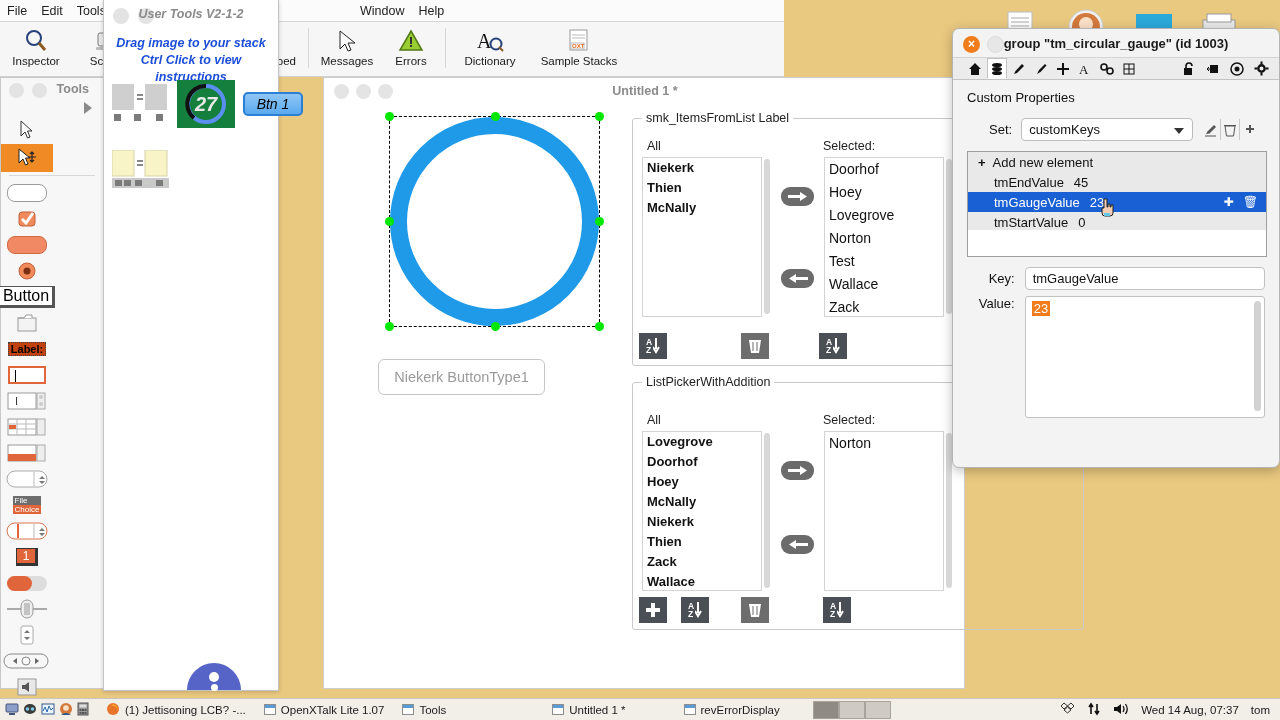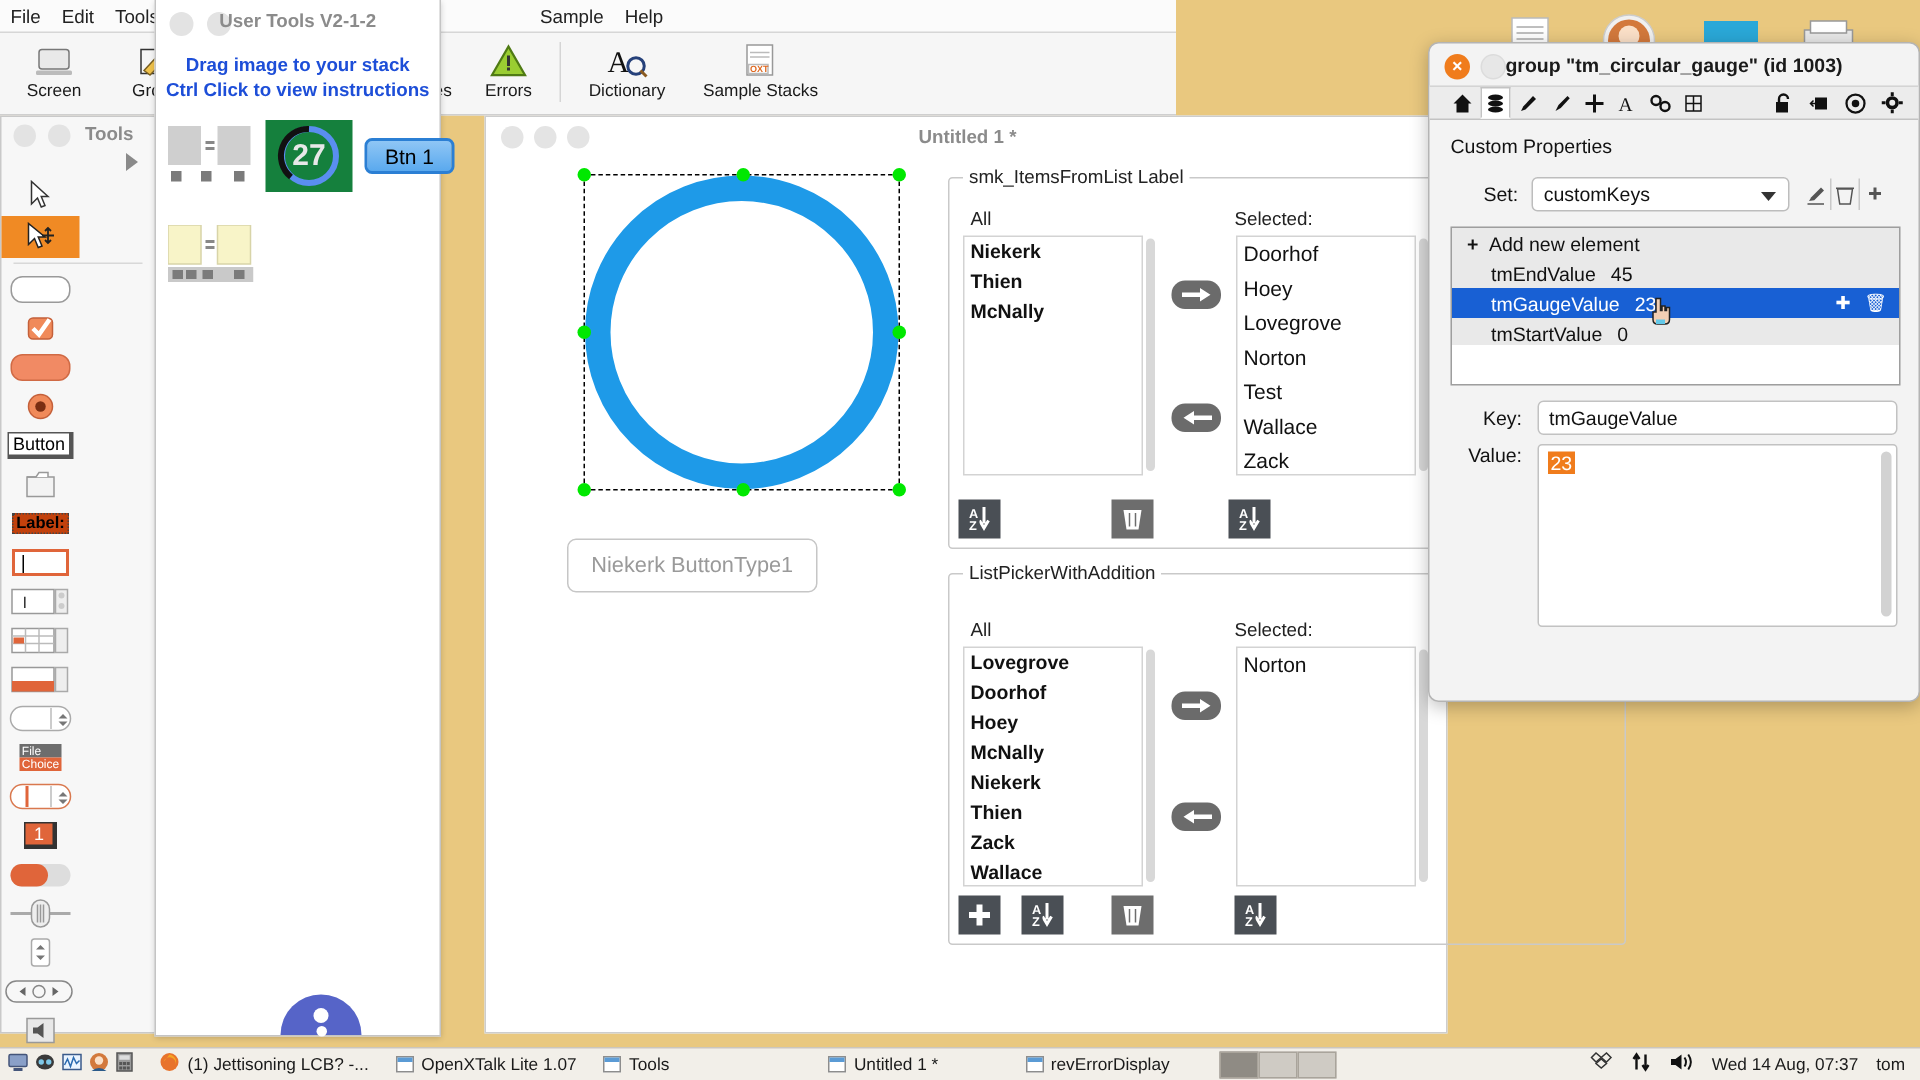--- a/index.html
+++ b/index.html
@@ -96,23 +96,24 @@
   }
   .sqbtn {
     position: absolute; width: 28px; height: 26px; background: #6d6d6d;
     display: flex; align-items: center; justify-content: center;
   }
   .sqbtn.dark { background: #4a4f55; }
   .az { color: #fff; font-size: 8.5px; font-weight: bold; line-height: 8px; text-align: left; }
 
   
   .usertools {
-    position: absolute; left: 103px; top: 0; width: 191px; height: 691px;
+    position: absolute; left: 103px; top: 0; width: 176px; height: 691px;
     background: #fff; border: 1px solid #c4c4c4; border-top: none;
     box-shadow: 0 1px 4px rgba(0,0,0,.18);
+    font-style: italic;
   }
   .ut-titlebar { position: relative; height: 30px; }
   .ut-title {
     position: absolute; left: 0; right: 0; top: 7px; text-align: center;
     font-size: 12.5px; font-weight: bold; color: #8b8b8b;
   }
   .ut-dots { position: absolute; left: 9px; top: 8px; display: flex; gap: 9px; }
   .ut-dot { width: 16px; height: 16px; border-radius: 50%; background: #e3e3e3; }
   .ut-instr { text-align: center; font-size: 12.5px; font-weight: bold; color: #1d4ed8; line-height: 17px; margin-top: 5px; }
   .ut-row1 { position: absolute; left: 8px; top: 80px; display: flex; align-items: center; gap: 8px; }
@@ -260,25 +261,34 @@
           <rect x="11" y="20" width="24" height="3" fill="#e06a22"></rect>
         </svg>
     </div>
   </div>
 
   <div class="menubar">
     <span class="mi">File</span>
     <span class="mi">Edit</span>
     <span class="mi">Tools</span>
     <span class="mi">Object</span>
-    <span class="mi" style="margin-left:190px;">Sample</span>
+    <span class="mi" style="margin-left:190px;">Window</span>
     <span class="mi">Help</span>
   </div>
 
   <div class="toolbar">
+    <div class="tb-item">
+      <span class="glyph">
+        <svg width="26" height="26" viewBox="0 0 26 26">
+            <circle cx="11" cy="10" r="7" fill="none" stroke="#26417a" stroke-width="2"></circle>
+            <line x1="16" y1="15" x2="22" y2="22" stroke="#8a5a20" stroke-width="3"></line>
+          </svg>
+      </span>
+      <span>Inspector</span>
+    </div>
     <div class="tb-item">
       <span class="glyph">
         <svg width="26" height="26" viewBox="0 0 26 26">
             <rect x="3" y="5" width="20" height="13" rx="2" fill="#e9e9e9" stroke="#777"></rect>
             <rect x="1" y="19" width="24" height="3" rx="1" fill="#bbb"></rect>
           </svg>
       </span>
       <span>Screen</span>
     </div>
     <div class="tb-item" style="width:64px;">
@@ -531,21 +541,21 @@
       <div class="tp-cell">
           <span class="swatch orange plain"></span>
         </div>
       <div class="tp-cell">
         <svg width="20" height="20" viewBox="0 0 20 20">
             <circle cx="10" cy="10" r="8" fill="#f08a5a" stroke="#c4603a"></circle>
             <circle cx="10" cy="10" r="3.5" fill="#7a2e12"></circle>
           </svg>
       </div>
       <div class="tp-cell">
-        <span style="display:inline-block;border:1px solid #555;border-right-width:3px;border-bottom-width:3px;padding:0 3px;font-size:12px;background:#fff;">Button</span>
+        <span style="display:inline-block;border:1px solid #555;border-right-width:3px;border-bottom-width:3px;padding:0 3px;font-size:16px;background:#fff;">Button</span>
       </div>
       <div class="tp-cell">
         <svg width="22" height="20" viewBox="0 0 22 20">
             <rect x="2" y="5" width="18" height="13" fill="#f3f3f3" stroke="#999"></rect>
             <path d="M2 5 h6 l2 -3 h6 v3" fill="#fff" stroke="#999"></path>
           </svg>
       </div>
       <div class="tp-cell">
         <span style="display:inline-block;border:1px dotted #444;padding:0 2px;font-size:11px;font-weight:bold;background:#c2410c;">Label:</span>
       </div>

